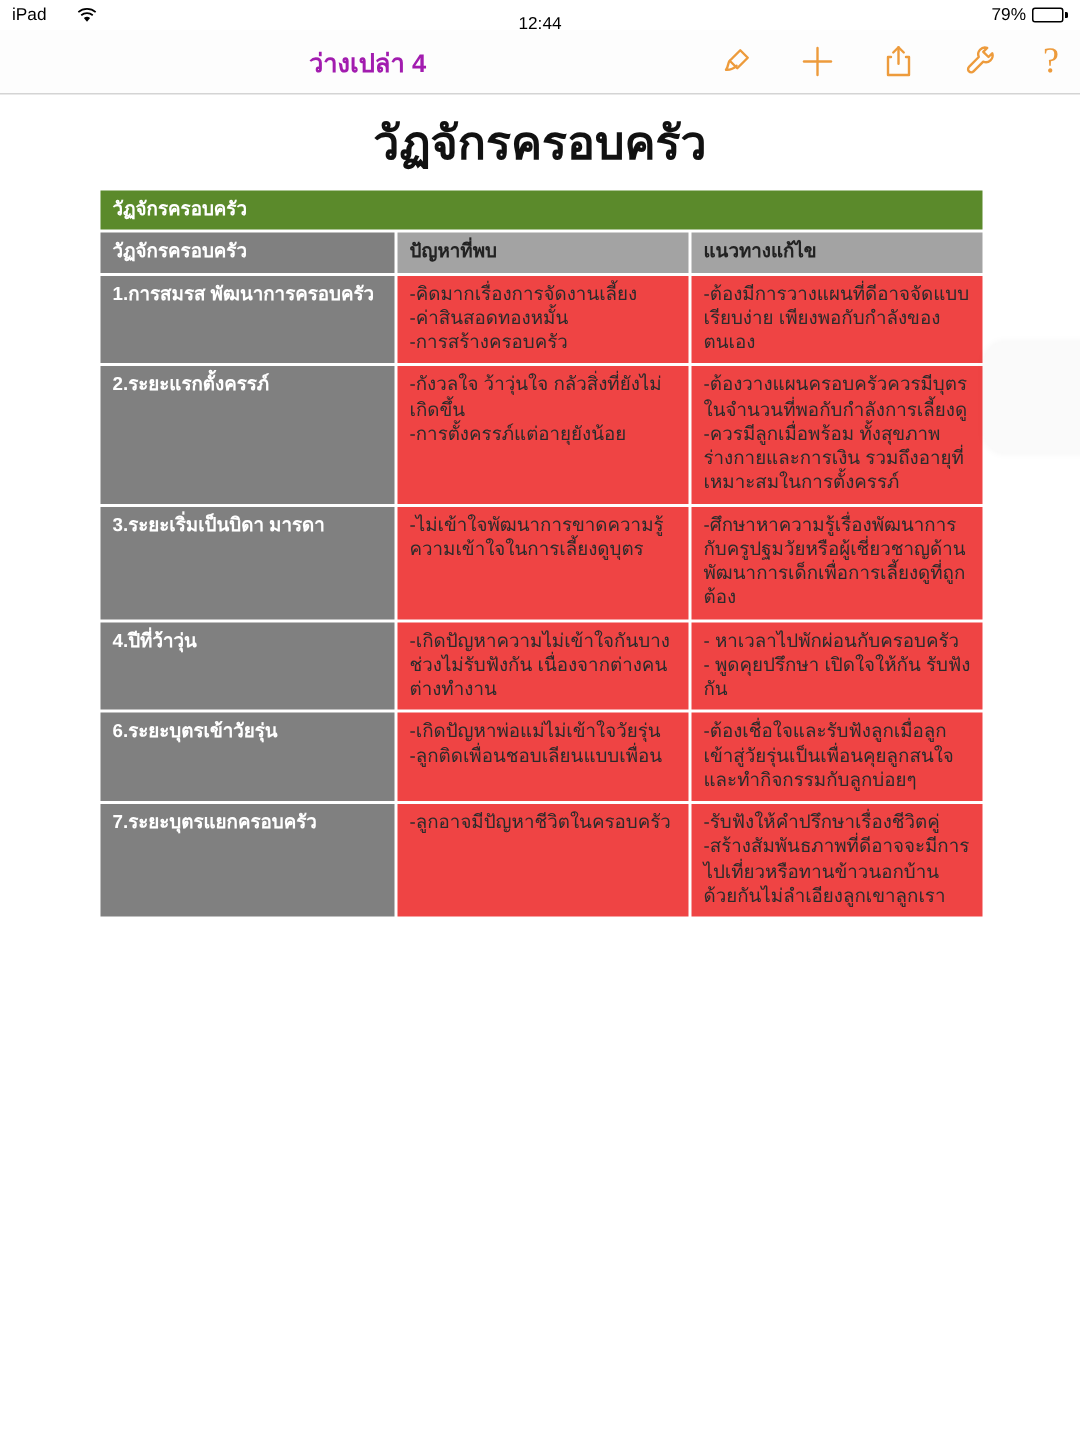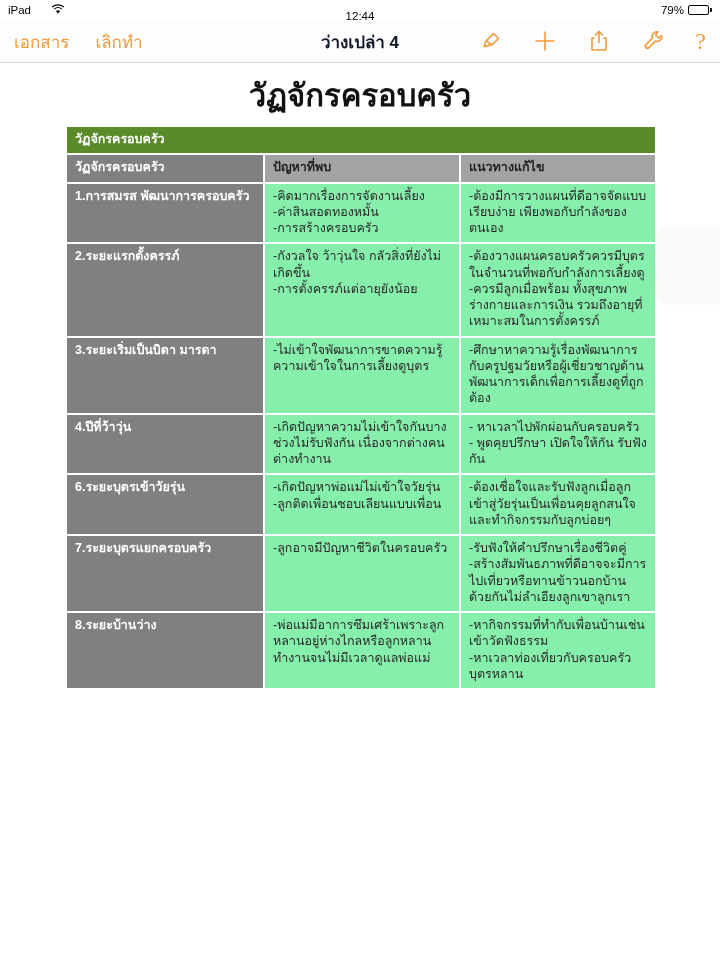--- a/index.html
+++ b/index.html
@@ -12,21 +12,21 @@
     overflow: hidden;
     margin: 0 auto;
   }
   
   .status-bar {
     height: 20px;
     display: flex; align-items: center;
     font-size: 11.5px; color: #000;
     padding: 0 8px;
   }
-  .status-left { display:flex; align-items:flex-start; gap:20px; width:200px; }
+  .status-left { display:flex; align-items:center; gap:20px; width:200px; }
   .status-center { flex:1; text-align:center; font-weight:400;margin-top:12px; }
   .status-right { width:200px; display:flex; justify-content:flex-end; align-items:center; gap:4px; }
   .wifi { width:14px; height:11px; }
   .battery-wrap { display:flex; align-items:center; gap:1px; }
   .battery-body { width:21px; height:10px; border:1px solid #000; border-radius:2px; padding:1px; }
   .battery-fill { height:100%; width:79%; background:#000; border-radius:1px; }
   .battery-cap { width:2px; height:4px; background:#000; border-radius:0 1px 1px 0; }
   
   .toolbar {
     height: 43px;
@@ -37,21 +37,21 @@
   }
   .tb-left { display:flex; gap:26px; width:230px; }
   .tb-center { flex:1; text-align:center; }
   .tb-right { width:230px; display:flex; justify-content:flex-end; align-items:center; gap:30px; }
   .tb-btn {
     background:none; border:none; cursor:pointer;
     color:#ed9b3c; font-size:17px;
     font-family:"Liberation Sans", sans-serif;
     padding:0;
   }
-  .tb-title { color:#0f172a; font-size:17px; font-weight:700; }
+  .tb-title { color:#a21caf; font-size:17px; font-weight:700; }
   .icon-btn { background:none; border:none; cursor:pointer; color:#ed9b3c; padding:0; line-height:0; }
   .icon-btn svg { stroke:#ed9b3c; fill:none; stroke-width:1.6; stroke-linecap:round; stroke-linejoin:round; }
   .icon-help { font-size:24px; font-weight:400; color:#ed9b3c; line-height:22px; font-family:"Liberation Serif", serif; }
   
   .page { padding-top: 7px; }
   .doc-title {
     text-align: center;
     font-size: 31px;
     font-weight: 700;
     color: #111;
@@ -83,21 +83,21 @@
   .col-header th { font-weight: 700; font-size: 13px; padding-top:6px; padding-bottom:6px; }
   .col-header .stage-head { background:#808080; color:#fff; }
   .col-header .light-head { background:#a3a3a3; color:#222; }
   td.cell-stage {
     background: #808080;
     color: #ffffff;
     font-weight: 700;
     font-size: 12.5px;
   }
   td.cell-body {
-    background: #86efac;
+    background: #ef4444;
     color: #2b2b2b;
   }
   
   .side-tab {
     position: absolute;
     right: -14px;
     top: 228px;
     width: 78px;
     height: 74px;
     background: #fafafa;
@@ -123,24 +123,20 @@
     <div class="status-right">
       <span>79%</span>
       <span class="battery-wrap">
         <span class="battery-body"><span class="battery-fill"></span></span>
         <span class="battery-cap"></span>
       </span>
     </div>
   </div>
 
   <div class="toolbar">
-    <div class="tb-left">
-      <button class="tb-btn">เอกสาร</button>
-      <button class="tb-btn">เลิกทำ</button>
-    </div>
     <div class="tb-center">
       <span class="tb-title">ว่างเปล่า 4</span>
     </div>
     <div class="tb-right">
       <button class="icon-btn" title="Format">
         <svg width="24" height="24" viewBox="0 0 24 24">
           <path d="M14.5 4.5 L19.5 9.5 L12.5 16.5 L7.5 11.5 Z"></path>
           <path d="M7.5 11.5 C6 13 6.8 15.5 5 17.5 C7.8 17.6 10.4 16.6 12 14.8"></path>
         </svg>
       </button>
@@ -223,26 +219,20 @@
     <td class="cell-body">-ต้องเชื่อใจและรับฟังลูกเมื่อลูกเข้าสู่วัยรุ่นเป็นเพื่อนคุยลูกสนใจและทำกิจกรรมกับลูกบ่อยๆ</td>
   </tr>
 
   <tr>
     <td class="cell-stage">7.ระยะบุตรแยกครอบครัว</td>
     <td class="cell-body">-ลูกอาจมีปัญหาชีวิตในครอบครัว</td>
     <td class="cell-body">-รับฟังให้คำปรึกษาเรื่องชีวิตคู่
 -สร้างสัมพันธภาพที่ดีอาจจะมีการไปเที่ยวหรือทานข้าวนอกบ้านด้วยกันไม่ลำเอียงลูกเขาลูกเรา</td>
   </tr>
 
-  <tr>
-    <td class="cell-stage">8.ระยะบ้านว่าง</td>
-    <td class="cell-body">-พ่อแม่มีอาการซึมเศร้าเพราะลูกหลานอยู่ห่างไกลหรือลูกหลานทำงานจนไม่มีเวลาดูแลพ่อแม่</td>
-    <td class="cell-body">-หากิจกรรมที่ทำกับเพื่อนบ้านเช่นเข้าวัดฟังธรรม
--หาเวลาท่องเที่ยวกับครอบครัวบุตรหลาน</td>
-  </tr>
 
 </tbody>
     </table>
   </div>
 
   <div class="side-tab"></div>
 
 </div>
 
 </body></html>

